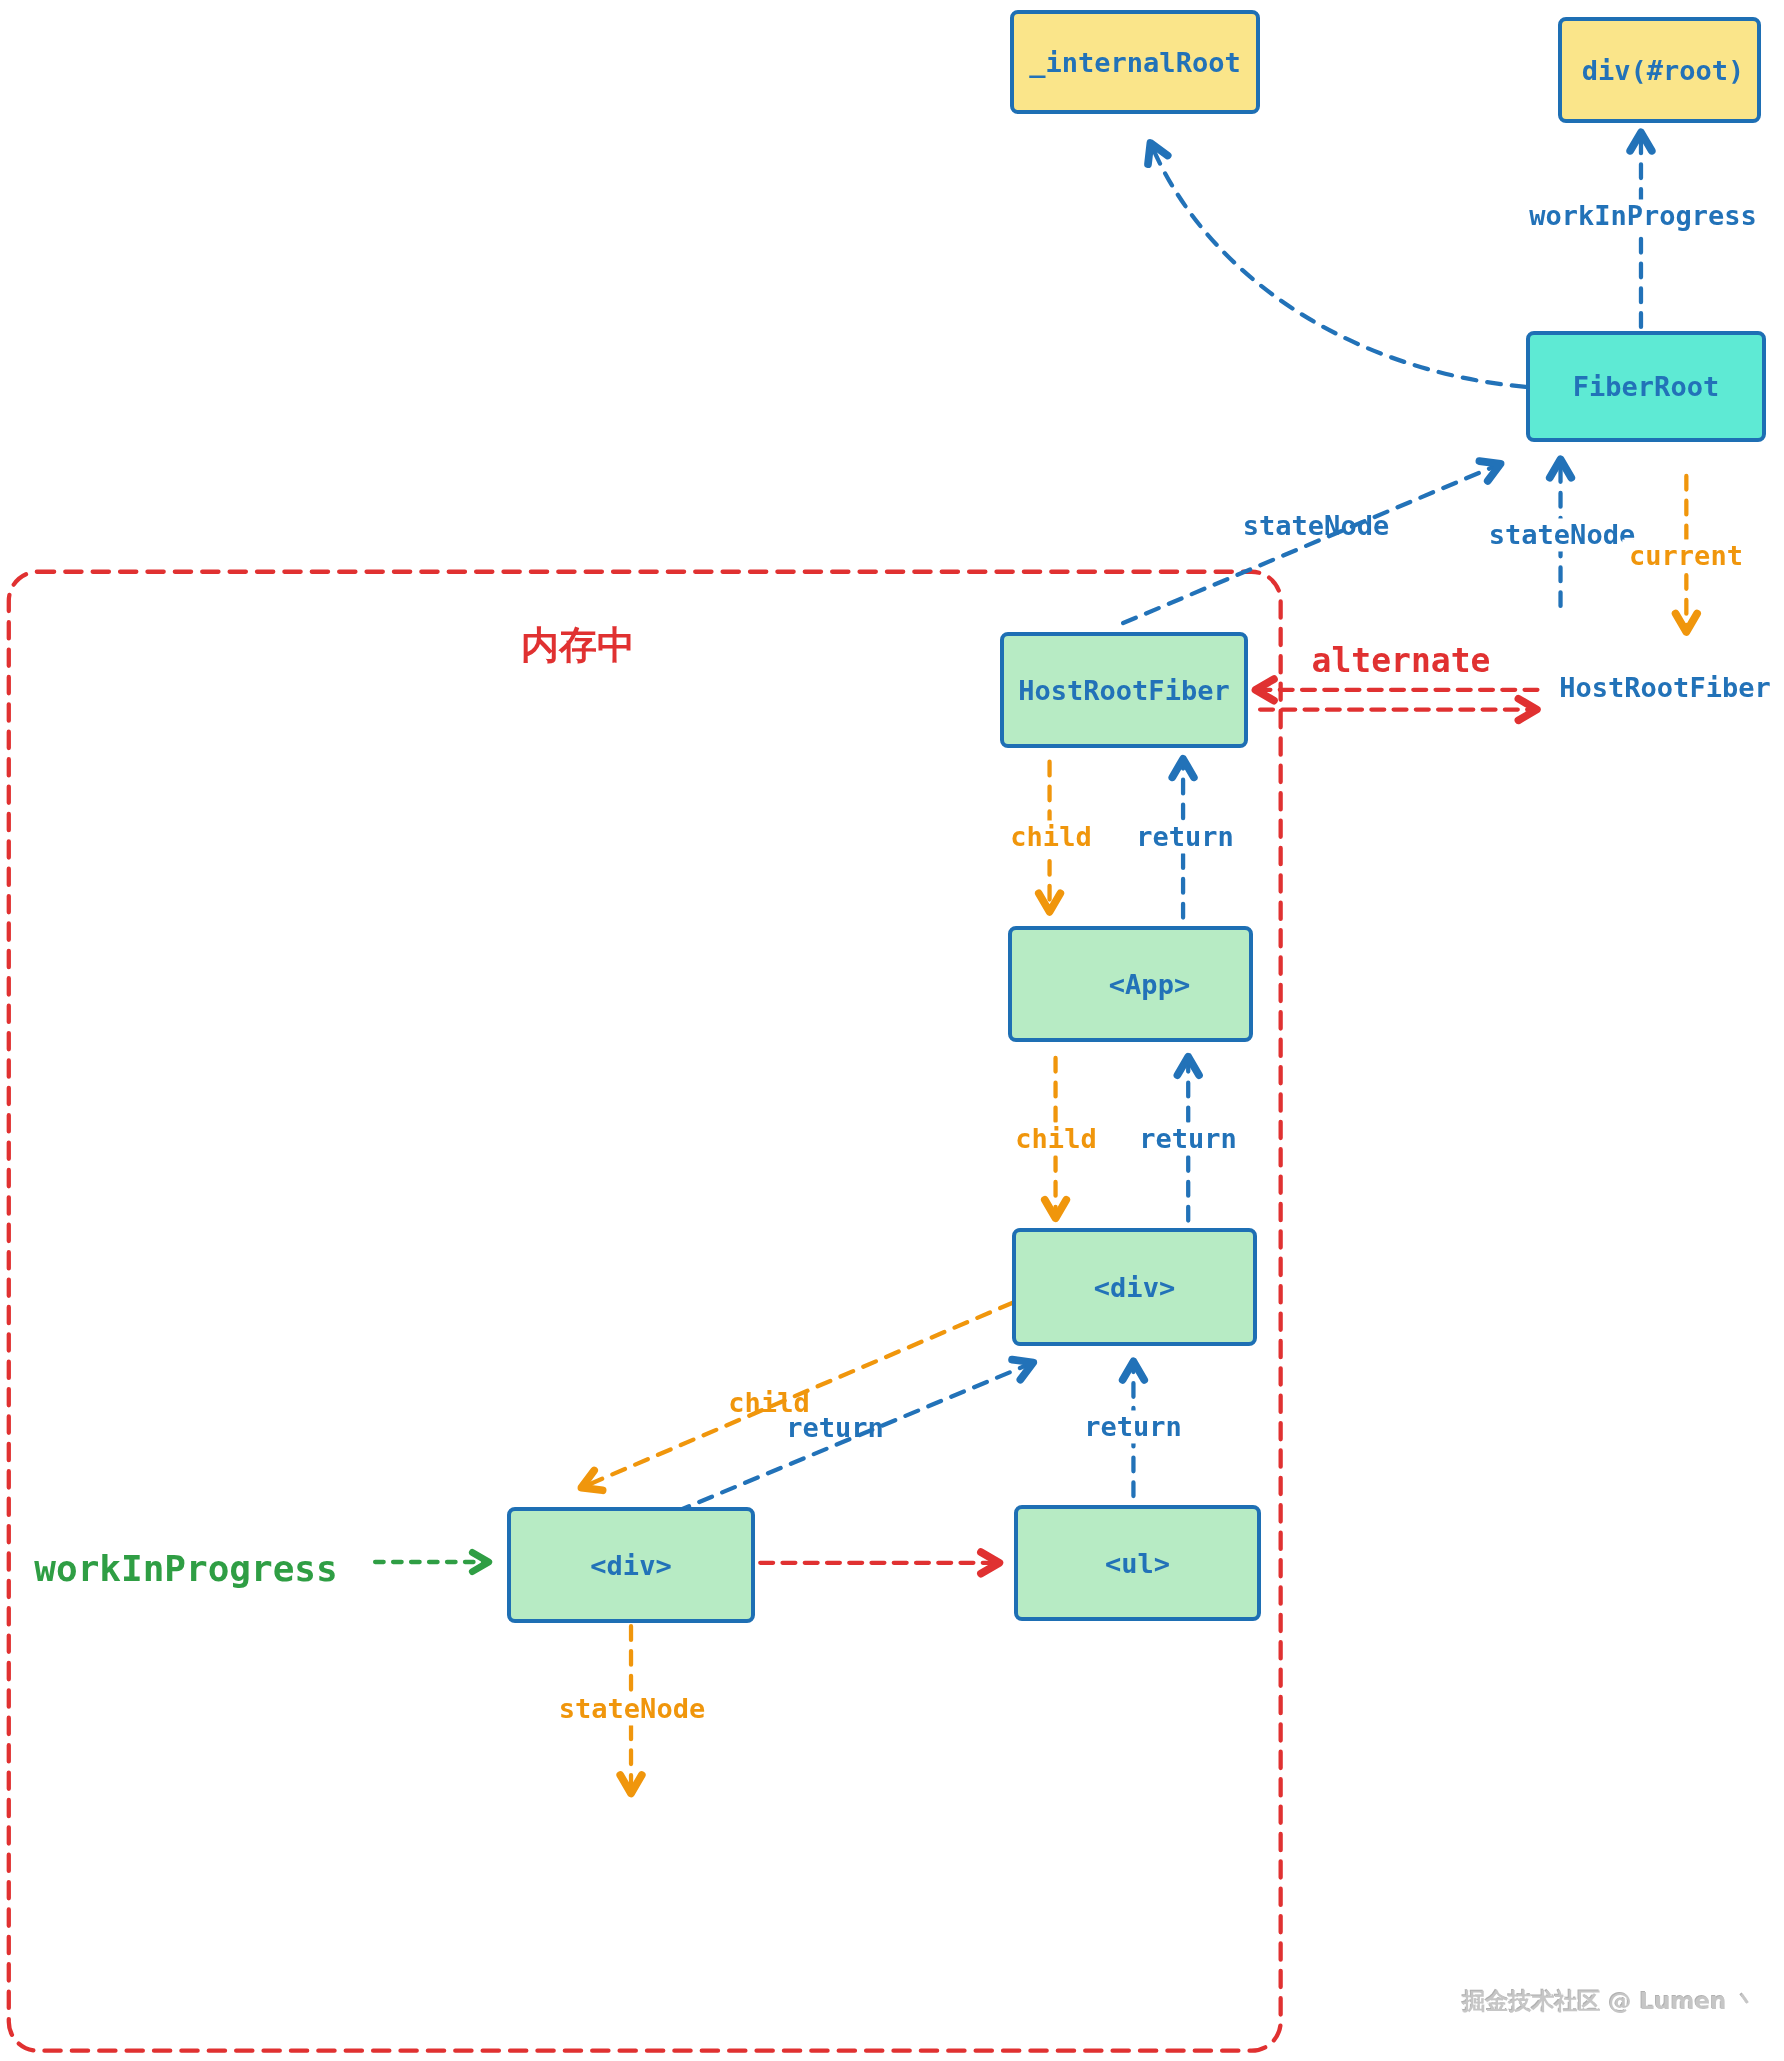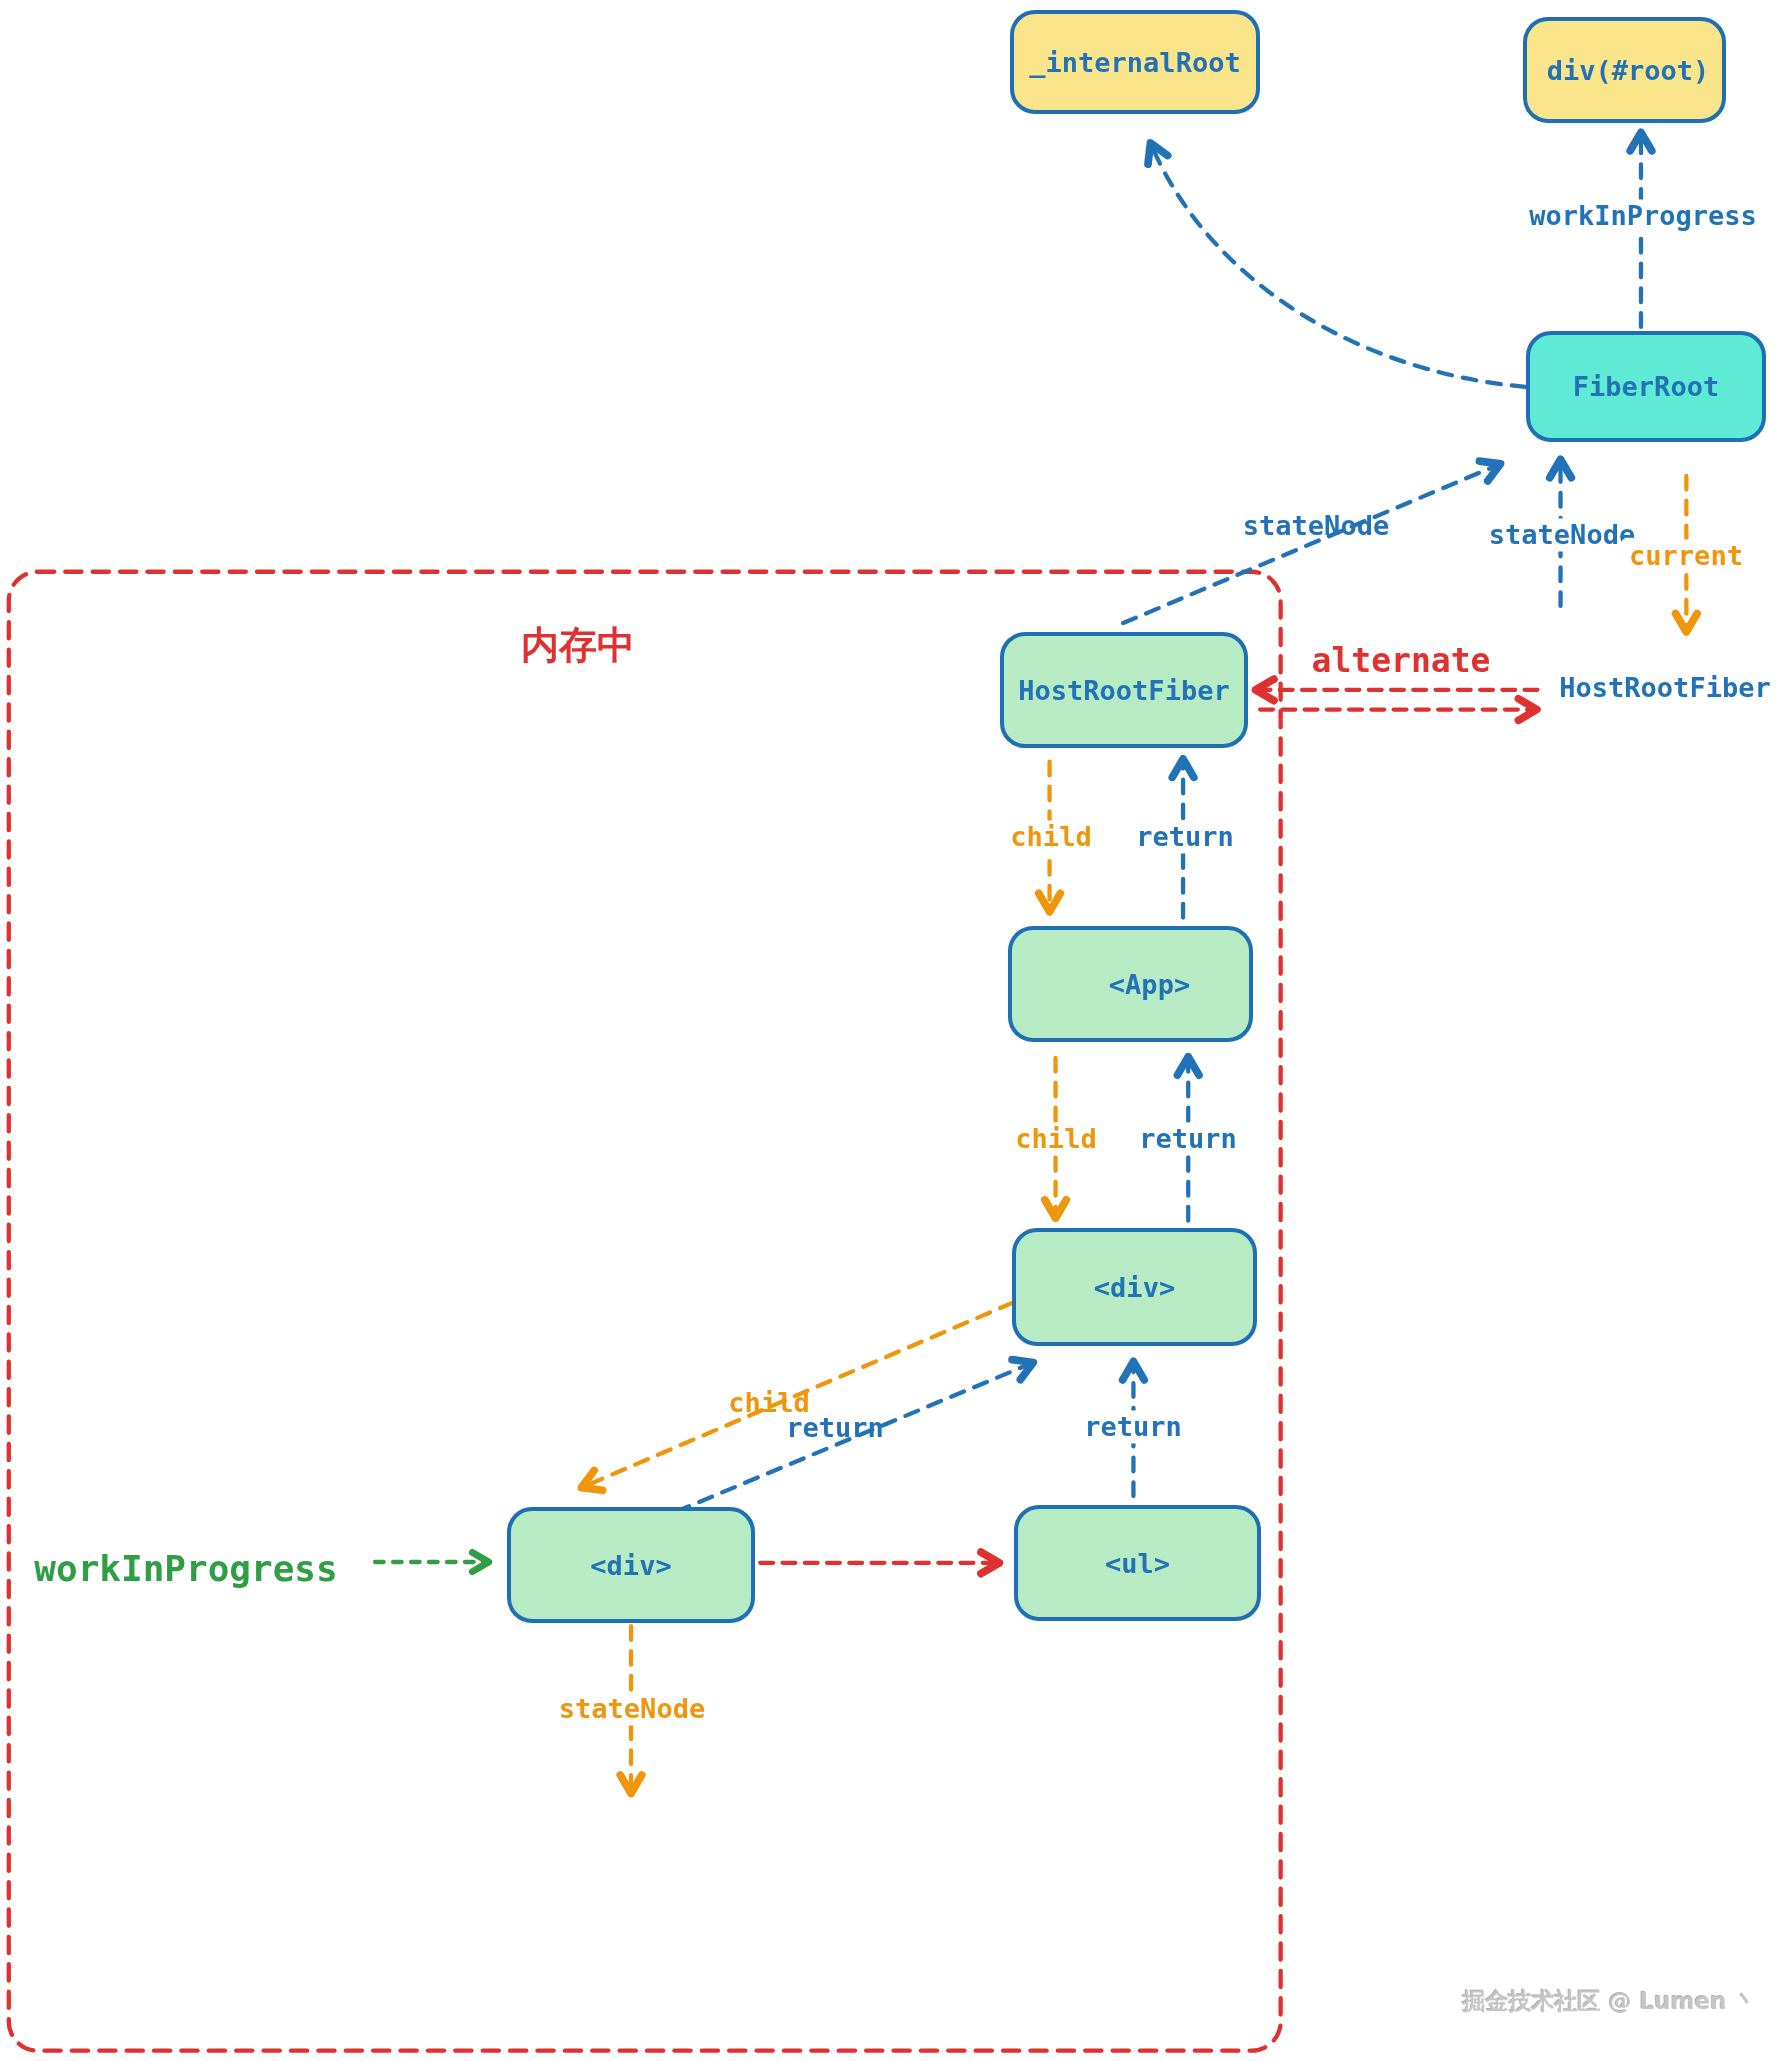--- a/index.html
+++ b/index.html
@@ -25,21 +25,21 @@
   .s-blue   { stroke: #2272B8; stroke-dasharray: 16 13; }
   .s-orange { stroke: #F0960C; stroke-dasharray: 16 13; }
   .s-red    { stroke: #E03131; stroke-dasharray: 15 11; stroke-width: 6; }
   .s-green  { stroke: #2F9E44; stroke-dasharray: 10 11; stroke-width: 6; }
   .s-frame  { stroke: #E03131; stroke-dasharray: 19 13; stroke-width: 5; }
 
   .node {
     position: absolute;
     box-sizing: border-box;
     border: 4.3px solid #1E6FB4;
-    border-radius: 25px;
+    border-radius: 8px;
     display: flex;
     align-items: center;
     justify-content: center;
     font-weight: bold;
     font-size: 27px;
     color: #2272B8;
     z-index: 2;
     white-space: nowrap;
   }
   .yellow-node { background: #FAE58A; }
@@ -124,21 +124,21 @@
 
     <path d="M 888 1826 L 1162 1826" class="s-red" marker-end="url(#ah-red)"></path>
 
     <path d="M 438 1825 L 566 1825" class="s-green" marker-end="url(#ah-green)"></path>
 
     <path d="M 737 1900 L 737 2090" class="s-orange" marker-end="url(#ah-orange)"></path>
   </svg>
 
   <div class="node yellow-node" style="left:1010px; top:10.3px; width:250px; height:104px;">_internalRoot</div>
 
-  <div class="node yellow-node" style="left:1523px; top:17px; width:203px; height:106px;padding-left:7px;">div(#root)</div>
+  <div class="node yellow-node" style="left:1558px; top:17px; width:203px; height:106px;padding-left:7px;">div(#root)</div>
 
   <div class="node blue-node" style="left:1526px; top:331px; width:240px; height:111px;">FiberRoot</div>
 
   <div class="node green-node" style="left:1000px; top:632px; width:248px; height:116px;">HostRootFiber</div>
 
   <div class="node green-node" style="left:1008px; top:926px; width:245px; height:116px;padding-left:38px;">&lt;App&gt;</div>
 
   <div class="node green-node" style="left:1012px; top:1228px; width:245px; height:118px;">&lt;div&gt;</div>
 
   <div class="node green-node" style="left:507px; top:1507px; width:248px; height:116px;">&lt;div&gt;</div>

